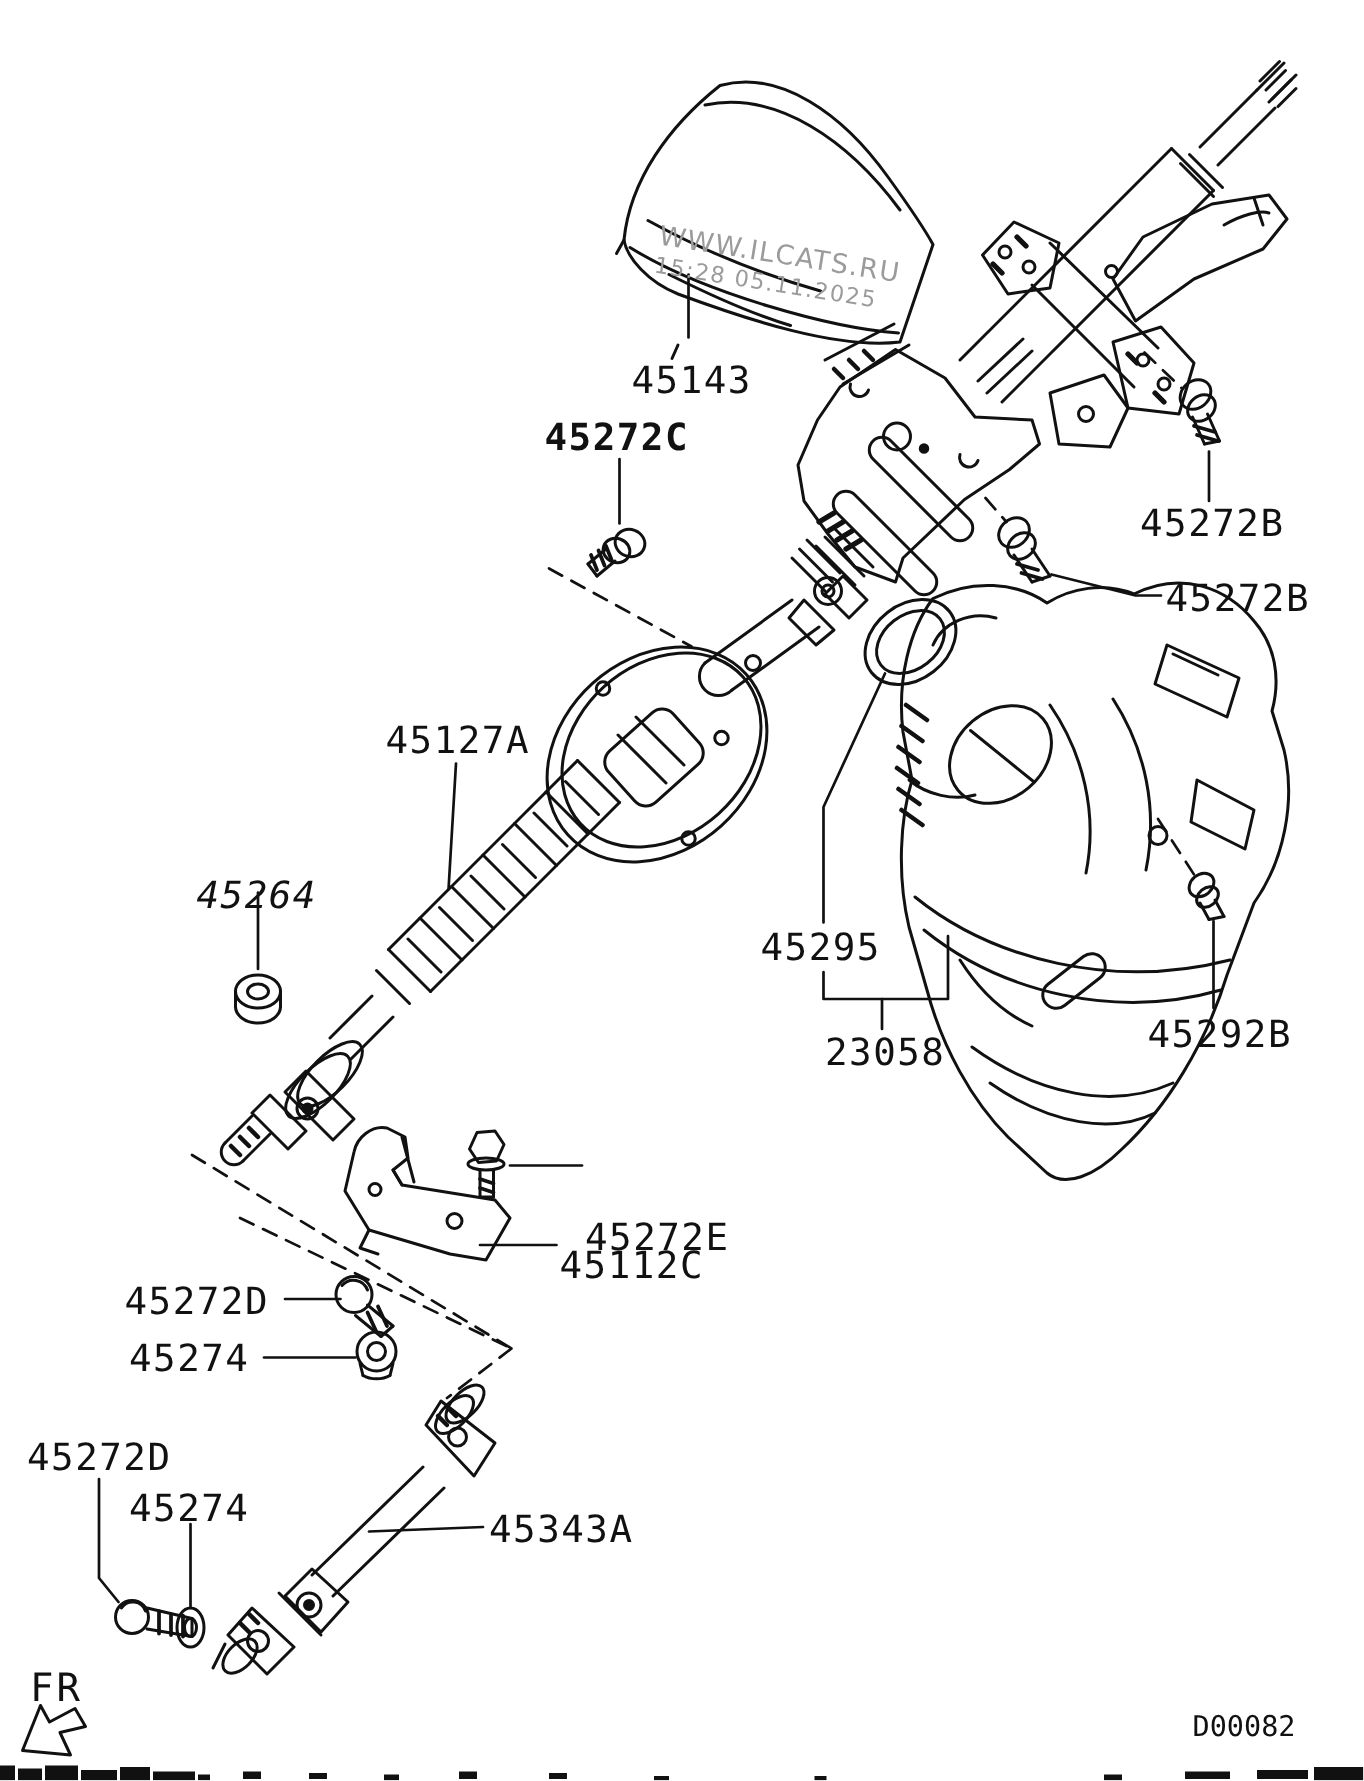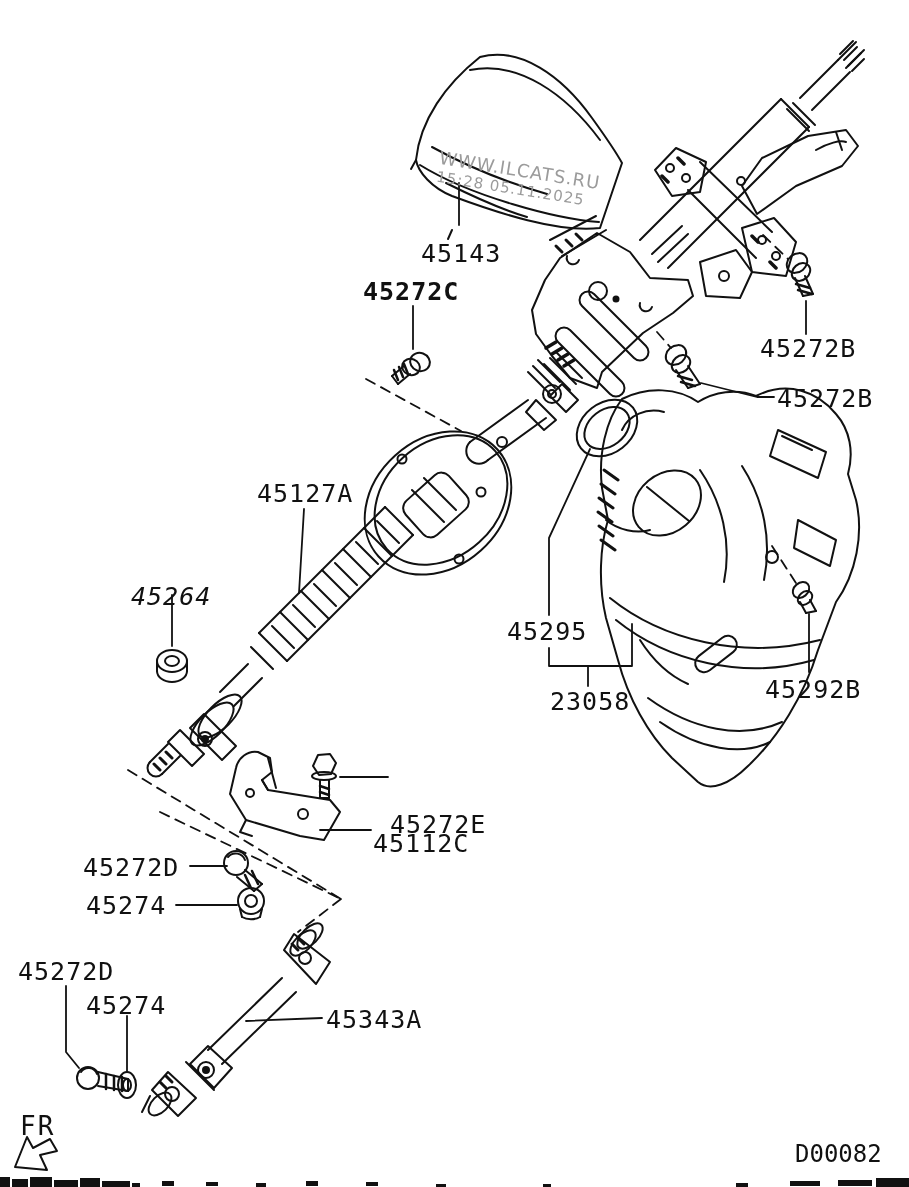--- a/index.html
+++ b/index.html
@@ -1,21 +1,21 @@
 <!DOCTYPE html>
 <html><head>
 <meta charset="utf-8">
 <style>
   html,body{margin:0;padding:0;background:#fff;}
   .stage{position:relative;width:909px;height:1187px;background:#ffffff;overflow:hidden;
          font-family:"DejaVu Sans Mono", monospace;}
   .art{position:absolute;left:0;top:0;}
   .lbl{position:absolute;font-size:25px;letter-spacing:1px;color:#111;white-space:nowrap;
        line-height:1;cursor:pointer;}
-  .code{font-size:24px;letter-spacing:0;cursor:default;}
+  .code{font-size:19px;letter-spacing:0;cursor:default;}
   .fr{font-size:26px;letter-spacing:2px;cursor:default;}
   .wm{position:absolute;left:441px;top:148px;color:#9b9b9b;transform:rotate(9deg);
       transform-origin:left top;font-family:"DejaVu Sans", sans-serif;}
   .wm .l1{font-size:18px;letter-spacing:1px;line-height:1.1;}
   .wm .l2{font-size:15px;letter-spacing:1px;line-height:1.2;}
   svg *{vector-effect:non-scaling-stroke;}
 </style>
 </head>
 <body>
 

